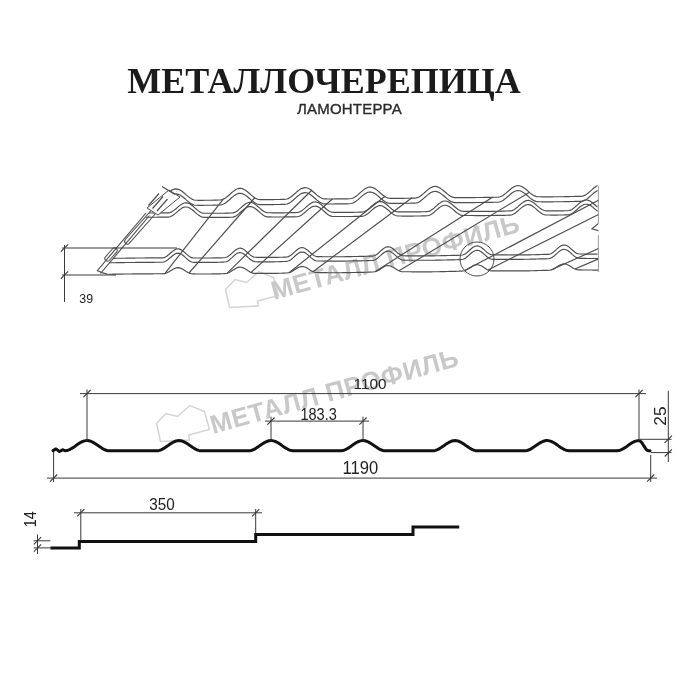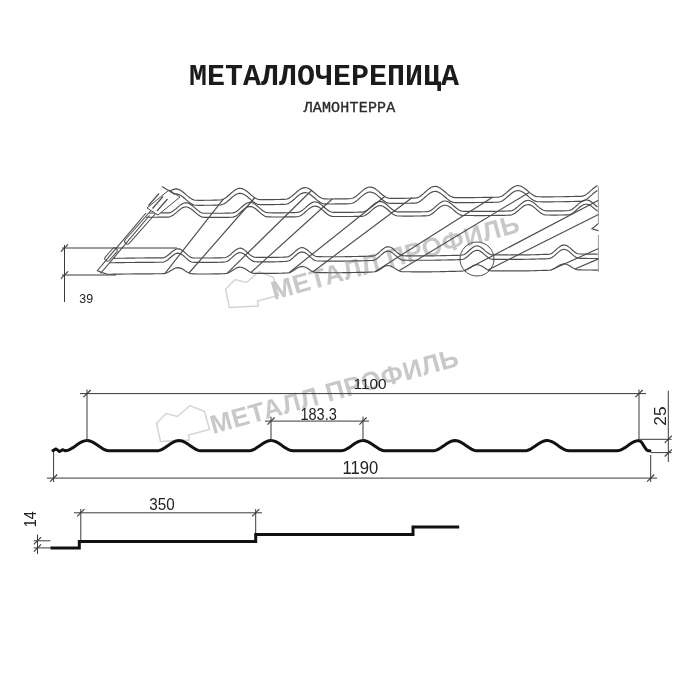--- a/index.html
+++ b/index.html
@@ -1,15 +1,15 @@
 <!DOCTYPE html>
 <html><head><meta charset="utf-8"><style>
 html,body{margin:0;padding:0;background:#fff;width:700px;height:700px;overflow:hidden}
-.title{position:absolute;left:0;top:60px;width:648px;text-align:center;font-family:Liberation Mono, monospace;font-weight:700;font-size:30px;letter-spacing:0px;color:#1b1b1b}
-.subtitle{position:absolute;left:0;top:100px;width:699px;text-align:center;font-family:Liberation Mono, monospace;font-weight:400;font-size:15px;letter-spacing:0.2px;color:#2b2b2b;-webkit-text-stroke:0.35px #2b2b2b}
+.title{position:absolute;left:0;top:60px;width:648px;text-align:center;font-family:Liberation Serif, serif;font-weight:700;font-size:36px;letter-spacing:0px;color:#1b1b1b}
+.subtitle{position:absolute;left:0;top:100px;width:699px;text-align:center;font-family:Liberation Sans, sans-serif;font-weight:400;font-size:15px;letter-spacing:0.2px;color:#2b2b2b;-webkit-text-stroke:0.35px #2b2b2b}
 </style></head>
 <body>
 <div class="title">МЕТАЛЛОЧЕРЕПИЦА</div>
 <div class="subtitle">ЛАМОНТЕРРА</div>
 <svg width="700" height="700" style="position:absolute;left:0;top:0">
 <defs>
       <clipPath id="roofclip">
         <rect x="40" y="160" width="558.5" height="155"></rect>
       </clipPath>
       <filter id="wmblur" x="-10%" y="-10%" width="120%" height="120%">

